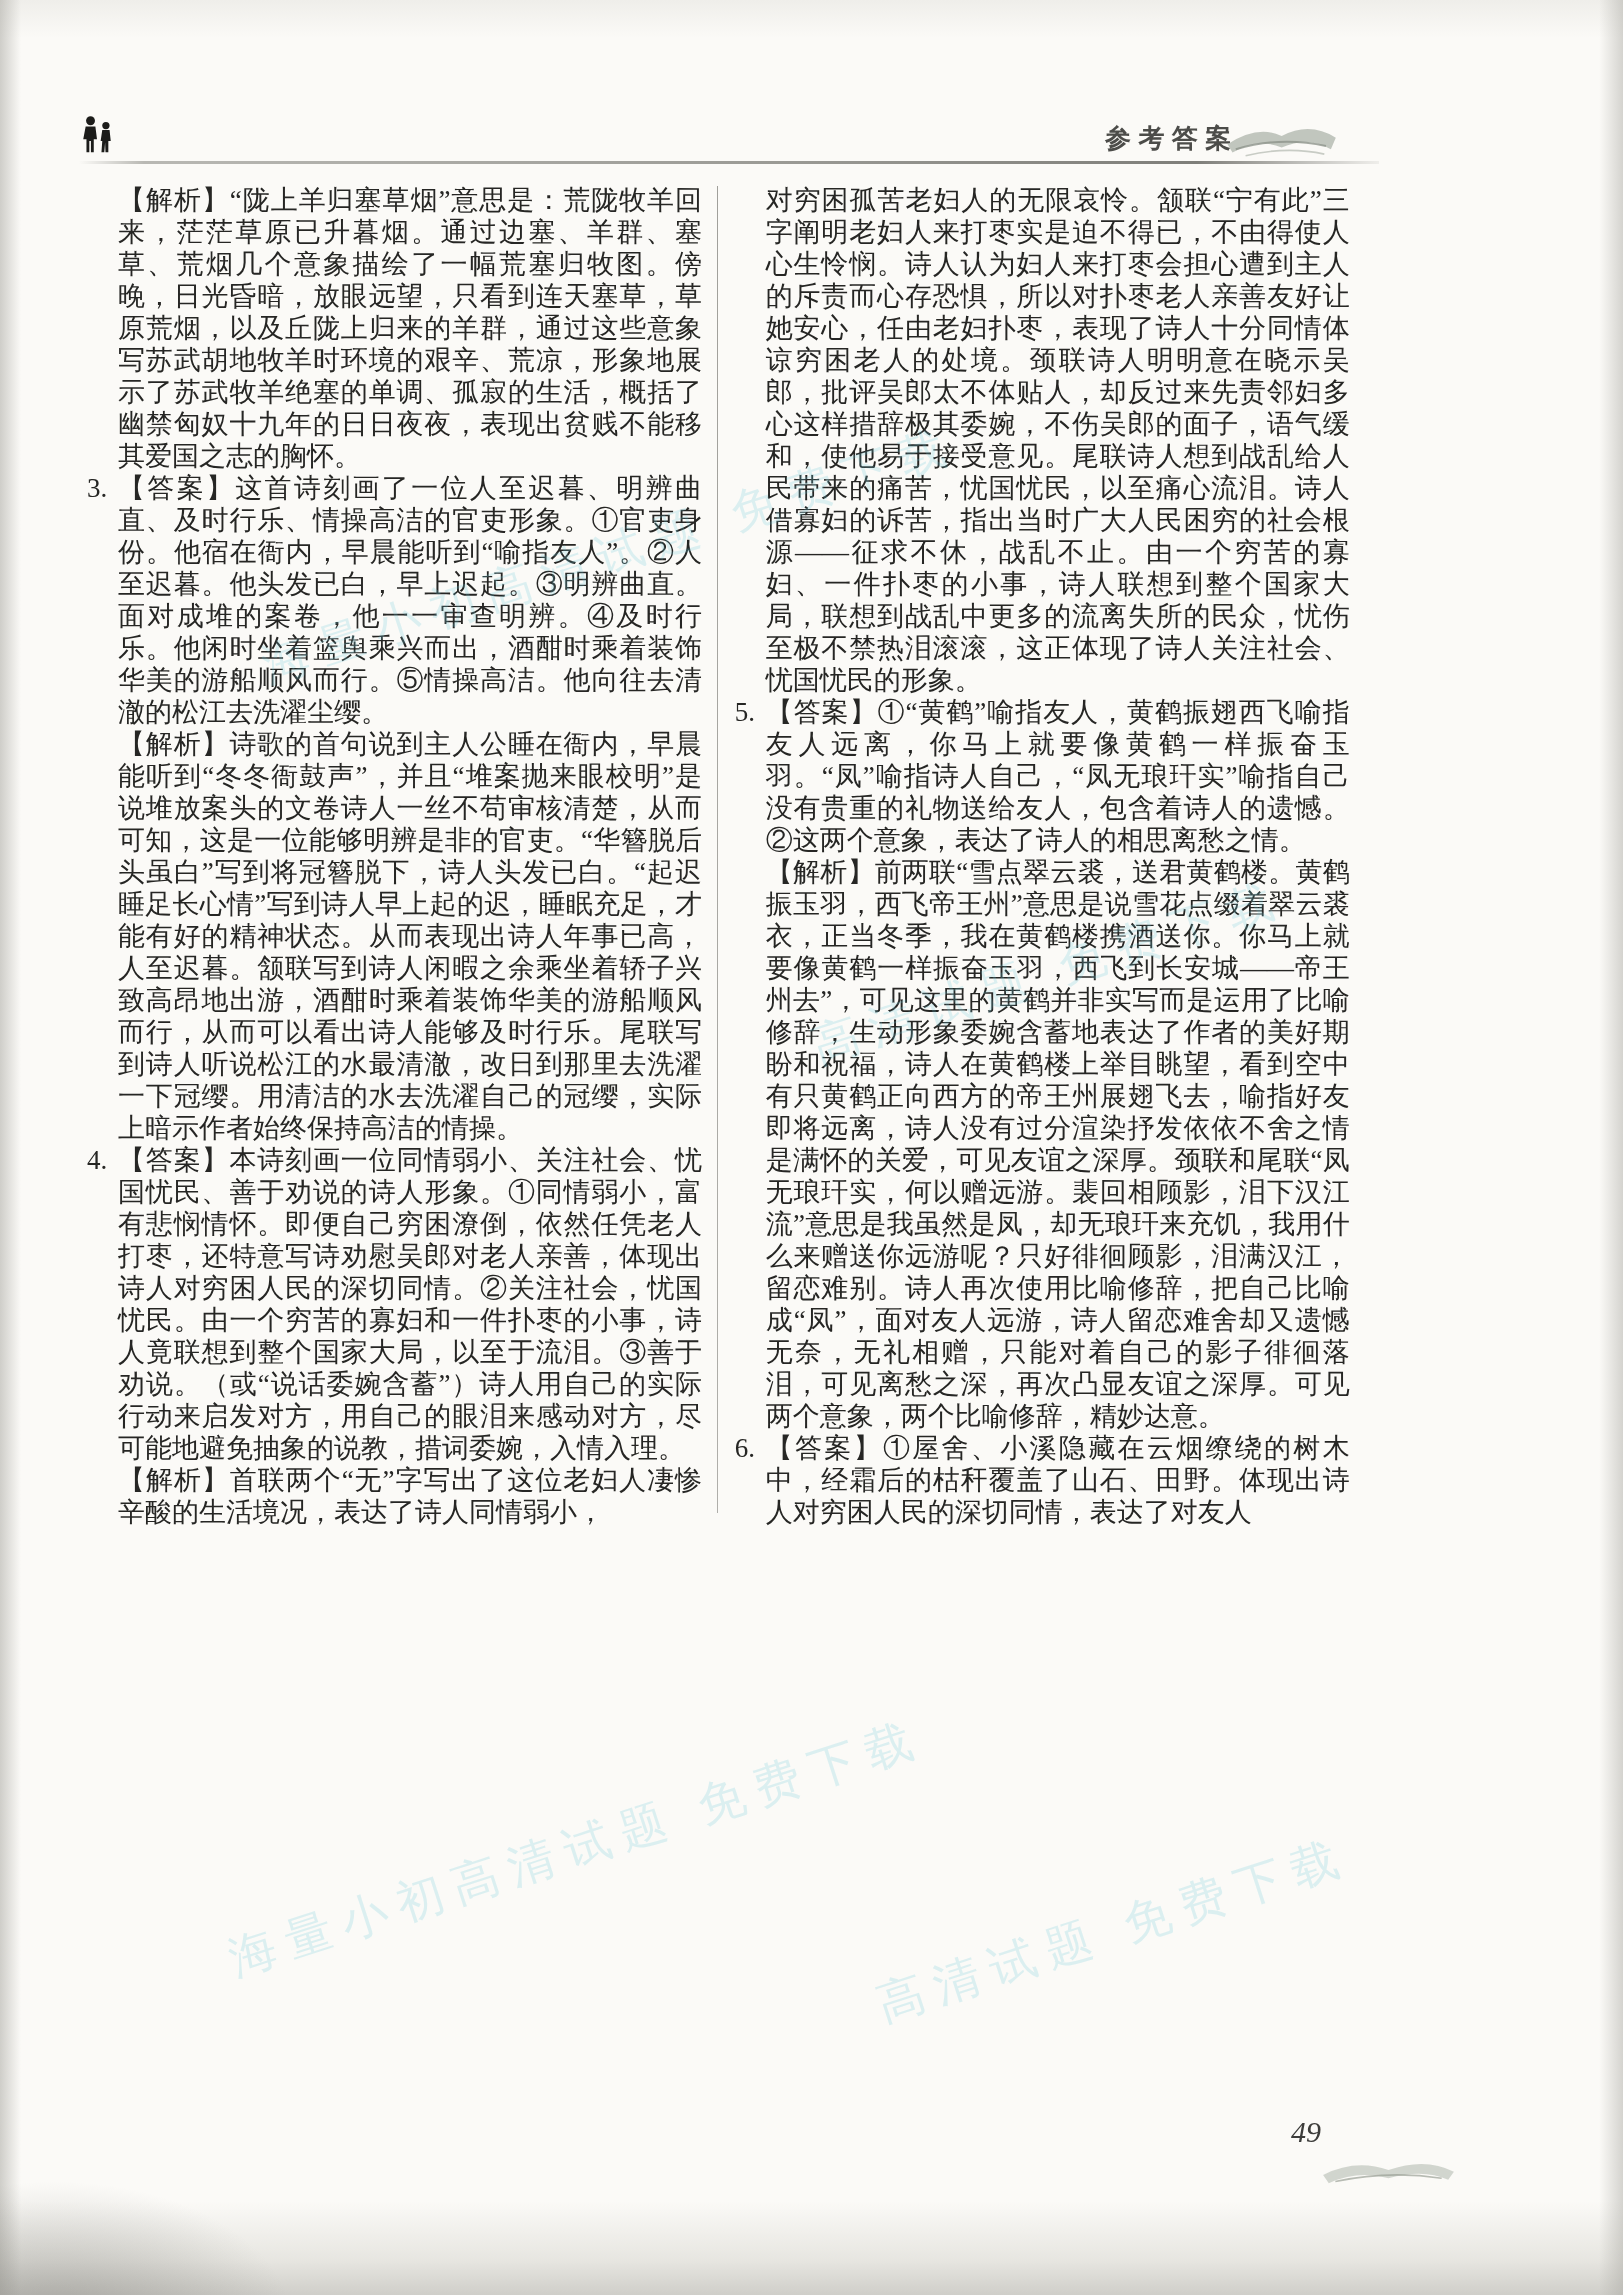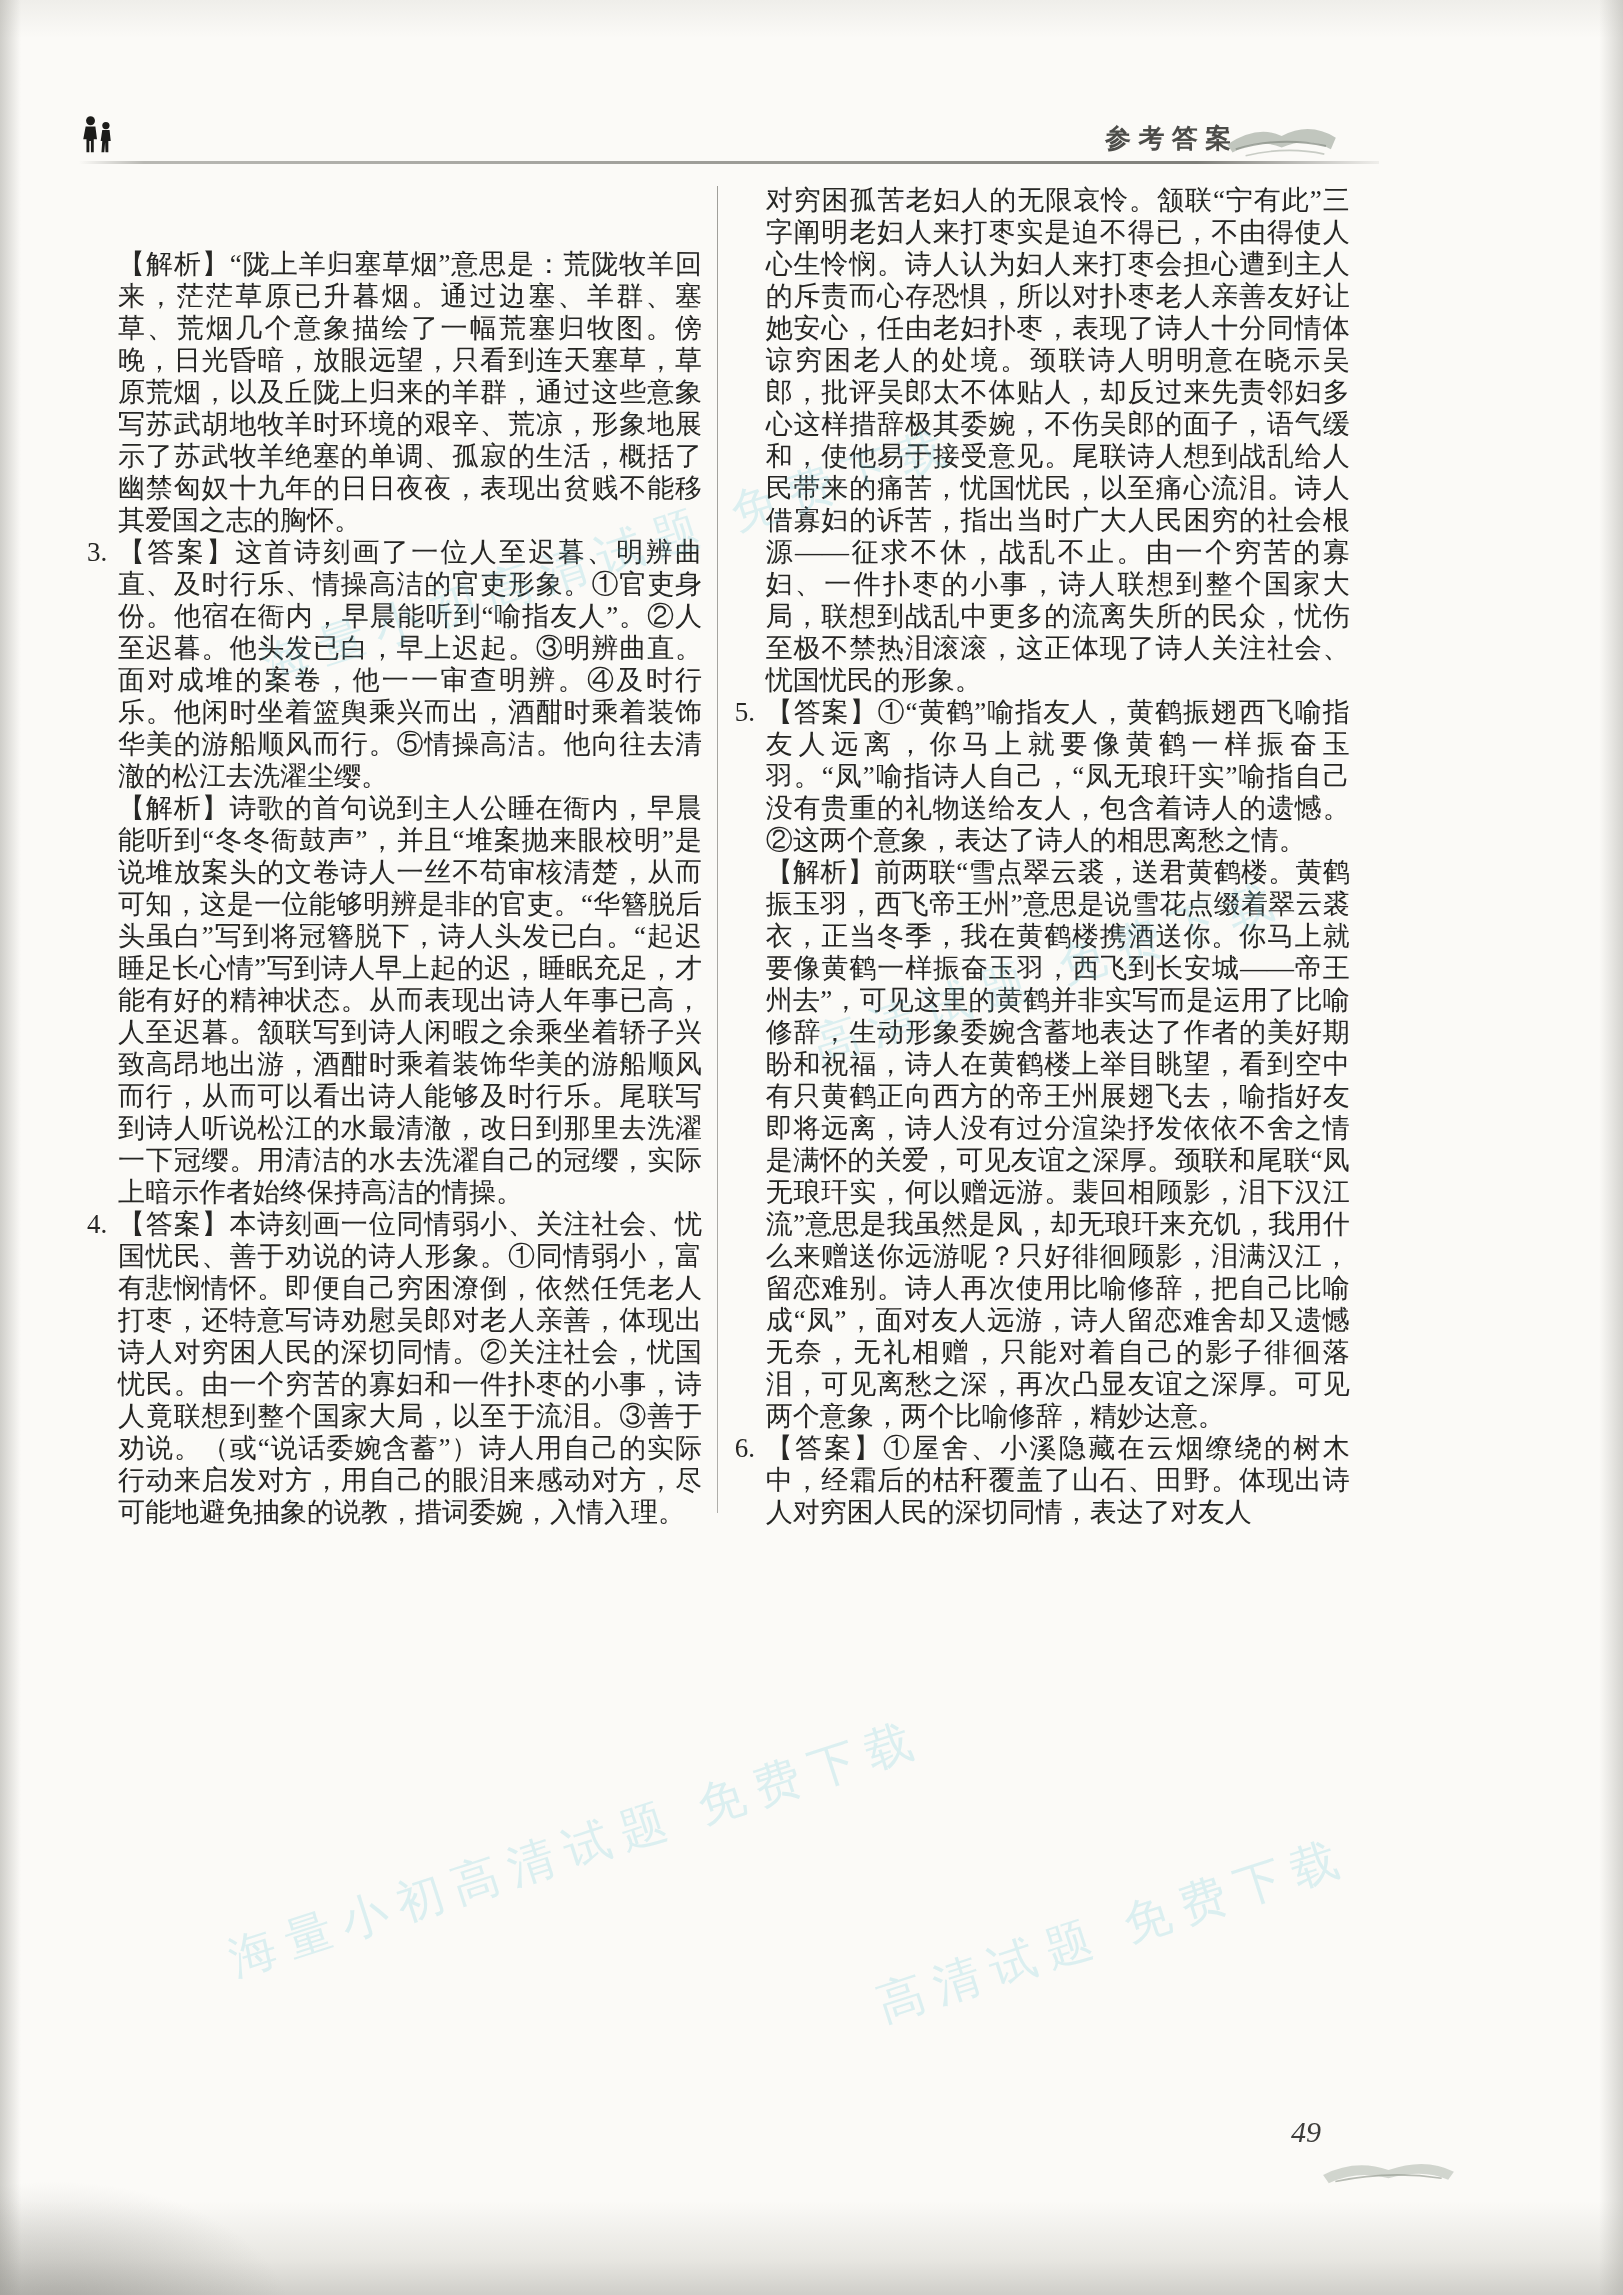--- a/index.html
+++ b/index.html
@@ -127,20 +127,21 @@
 
   <div class="header-rule"></div>
 
   <div class="content">
 
     <div class="col">
       <p><span class="num"></span><span>【解析】“陇上羊归塞草烟”意思是：荒陇牧羊回来，茫茫草原已升暮烟。通过边塞、羊群、塞草、荒烟几个意象描绘了一幅荒塞归牧图。傍晚，日光昏暗，放眼远望，只看到连天塞草，草原荒烟，以及丘陇上归来的羊群，通过这些意象写苏武胡地牧羊时环境的艰辛、荒凉，形象地展示了苏武牧羊绝塞的单调、孤寂的生活，概括了幽禁匈奴十九年的日日夜夜，表现出贫贱不能移其爱国之志的胸怀。</span></p>
       <p><span class="num">3.</span><span>【答案】这首诗刻画了一位人至迟暮、明辨曲直、及时行乐、情操高洁的官吏形象。①官吏身份。他宿在衙内，早晨能听到“喻指友人”。②人至迟暮。他头发已白，早上迟起。③明辨曲直。面对成堆的案卷，他一一审查明辨。④及时行乐。他闲时坐着篮舆乘兴而出，酒酣时乘着装饰华美的游船顺风而行。⑤情操高洁。他向往去清澈的松江去洗濯尘缨。</span></p>
       <p><span class="num"></span><span>【解析】诗歌的首句说到主人公睡在衙内，早晨能听到“冬冬衙鼓声”，并且“堆案抛来眼校明”是说堆放案头的文卷诗人一丝不苟审核清楚，从而可知，这是一位能够明辨是非的官吏。“华簪脱后头虽白”写到将冠簪脱下，诗人头发已白。“起迟睡足长心情”写到诗人早上起的迟，睡眠充足，才能有好的精神状态。从而表现出诗人年事已高，人至迟暮。颔联写到诗人闲暇之余乘坐着轿子兴致高昂地出游，酒酣时乘着装饰华美的游船顺风而行，从而可以看出诗人能够及时行乐。尾联写到诗人听说松江的水最清澈，改日到那里去洗濯一下冠缨。用清洁的水去洗濯自己的冠缨，实际上暗示作者始终保持高洁的情操。</span></p>
       <p><span class="num">4.</span><span>【答案】本诗刻画一位同情弱小、关注社会、忧国忧民、善于劝说的诗人形象。①同情弱小，富有悲悯情怀。即便自己穷困潦倒，依然任凭老人打枣，还特意写诗劝慰吴郎对老人亲善，体现出诗人对穷困人民的深切同情。②关注社会，忧国忧民。由一个穷苦的寡妇和一件扑枣的小事，诗人竟联想到整个国家大局，以至于流泪。③善于劝说。（或“说话委婉含蓄”）诗人用自己的实际行动来启发对方，用自己的眼泪来感动对方，尽可能地避免抽象的说教，措词委婉，入情入理。</span></p>
+      <p><span class="num"></span><span>【解析】首联两个“无”字写出了这位老妇人凄惨辛酸的生活境况，表达了诗人同情弱小，</span></p>
     </div>
 
     <div class="divider"></div>
 
     <div class="col">
       <p><span class="num"></span><span>对穷困孤苦老妇人的无限哀怜。颔联“宁有此”三字阐明老妇人来打枣实是迫不得已，不由得使人心生怜悯。诗人认为妇人来打枣会担心遭到主人的斥责而心存恐惧，所以对扑枣老人亲善友好让她安心，任由老妇扑枣，表现了诗人十分同情体谅穷困老人的处境。颈联诗人明明意在晓示吴郎，批评吴郎太不体贴人，却反过来先责邻妇多心这样措辞极其委婉，不伤吴郎的面子，语气缓和，使他易于接受意见。尾联诗人想到战乱给人民带来的痛苦，忧国忧民，以至痛心流泪。诗人借寡妇的诉苦，指出当时广大人民困穷的社会根源——征求不休，战乱不止。由一个穷苦的寡妇、一件扑枣的小事，诗人联想到整个国家大局，联想到战乱中更多的流离失所的民众，忧伤至极不禁热泪滚滚，这正体现了诗人关注社会、忧国忧民的形象。</span></p>
       <p><span class="num">5.</span><span>【答案】①“黄鹤”喻指友人，黄鹤振翅西飞喻指友人远离，你马上就要像黄鹤一样振奋玉羽。“凤”喻指诗人自己，“凤无琅玕实”喻指自己没有贵重的礼物送给友人，包含着诗人的遗憾。②这两个意象，表达了诗人的相思离愁之情。</span></p>
       <p><span class="num"></span><span>【解析】前两联“雪点翠云裘，送君黄鹤楼。黄鹤振玉羽，西飞帝王州”意思是说雪花点缀着翠云裘衣，正当冬季，我在黄鹤楼携酒送你。你马上就要像黄鹤一样振奋玉羽，西飞到长安城——帝王州去”，可见这里的黄鹤并非实写而是运用了比喻修辞，生动形象委婉含蓄地表达了作者的美好期盼和祝福，诗人在黄鹤楼上举目眺望，看到空中有只黄鹤正向西方的帝王州展翅飞去，喻指好友即将远离，诗人没有过分渲染抒发依依不舍之情是满怀的关爱，可见友谊之深厚。颈联和尾联“凤无琅玕实，何以赠远游。裴回相顾影，泪下汉江流”意思是我虽然是凤，却无琅玕来充饥，我用什么来赠送你远游呢？只好徘徊顾影，泪满汉江，留恋难别。诗人再次使用比喻修辞，把自己比喻成“凤”，面对友人远游，诗人留恋难舍却又遗憾无奈，无礼相赠，只能对着自己的影子徘徊落泪，可见离愁之深，再次凸显友谊之深厚。可见两个意象，两个比喻修辞，精妙达意。</span></p>
       <p><span class="num">6.</span><span>【答案】①屋舍、小溪隐藏在云烟缭绕的树木中，经霜后的枯秆覆盖了山石、田野。体现出诗人对穷困人民的深切同情，表达了对友人</span></p>
     </div>

